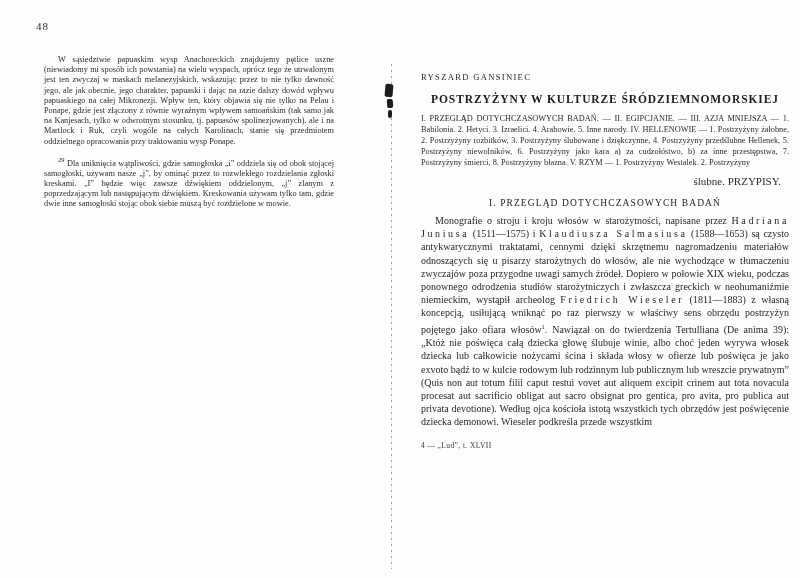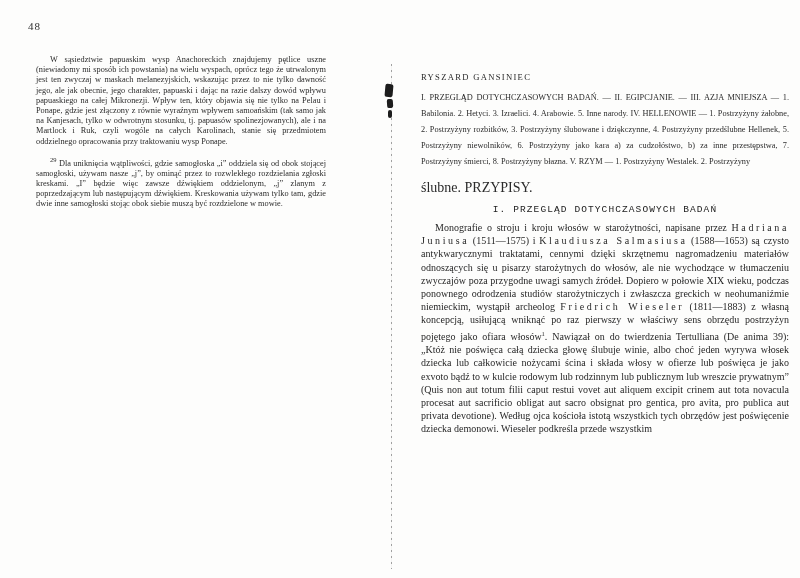--- a/index.html
+++ b/index.html
@@ -5,21 +5,21 @@
   html,body { margin:0; padding:0; }
   body {
     width:800px; height:578px; position:relative; overflow:hidden;
     background:#fdfdfc; color:#242424;
     font-family:"Liberation Serif", serif;
     -webkit-font-smoothing:antialiased;
   }
   .spread { position:absolute; inset:0; }
 
   
-  .page-left { position:absolute; left:28px; top:20px; width:306px; }
+  .page-left { position:absolute; left:36px; top:20px; width:306px; }
   .pageno { font-size:11px; letter-spacing:1px; color:#2e2e2e; }
   .left-text { margin-top:23px; }
   .pl { font-size:8.3px; line-height:10.2px; text-align:justify; margin:8px; color:#2b2b2b; }
   .indent { text-indent:14px; }
 
   
   .gutter {
     position:absolute; left:391px; top:64px; width:1px; height:505px;
     background:repeating-linear-gradient(to bottom,
       rgba(70,70,70,.5) 0 2px, rgba(70,70,70,.05) 2px 6px);
@@ -29,23 +29,23 @@
   .blob.b2 { left:387px; top:99px;  width:6px; height:9px;  transform:rotate(-4deg); }
   .blob.b3 { left:388px; top:110px; width:4px; height:8px; }
 
   
   .page-right { position:absolute; left:421px; top:72px; width:368px; }
   .author { font-size:8.6px; letter-spacing:1.3px; color:#2a2a2a; }
   .title {
     font-size:11.5px; font-weight:bold; letter-spacing:.9px;
     text-align:center; margin:11px 0 0 0; color:#1c1c1c; white-space:nowrap;
   }
-  .toc { font-size:8.3px; line-height:16px; text-align:justify; margin:8px 0 12px 0; color:#2b2b2b; }
-  .toc-last { font-size:14px; line-height:11px; text-align:left; margin:0; color:#2b2b2b; }
-  .section { font-size:9.5px; font-weight:normal; letter-spacing:1.1px; text-align:center; margin:11px 0 0 0; color:#222;font-family:Liberation Mono, monospace; }
+  .toc { font-size:8.3px; line-height:11px; text-align:justify; margin:8px 0 4px 0; color:#2b2b2b; }
+  .toc-last { font-size:11px; line-height:11px; text-align:right; margin:8px; color:#2b2b2b; }
+  .section { font-size:9.5px; font-weight:normal; letter-spacing:1.1px; text-align:center; margin:11px 0 0 0; color:#222; }
   .bodyp { font-size:10px; line-height:13.2px; text-align:justify; margin:6px 0 0 0; text-indent:14px; color:#272727; }
   .sperr { letter-spacing:2.6px; }
   .supn { vertical-align:super; font-size:6.5px; letter-spacing:0; }
   .footer { font-size:7.5px; margin-top:12px; letter-spacing:.4px; color:#333; }
 </style>
 </head>
 <body>
 
 <div class="spread">
 
@@ -57,19 +57,21 @@
     </div>
   </div>
 
   <div class="gutter"></div>
   <span class="blob b1"></span>
   <span class="blob b2"></span>
   <span class="blob b3"></span>
 
   <div class="page-right">
     <div class="author">RYSZARD GANSINIEC</div>
+    <h1 class="title">POSTRZYŻYNY W KULTURZE ŚRÓDZIEMNOMORSKIEJ</h1>
     <p class="toc">I. PRZEGLĄD DOTYCHCZASOWYCH BADAŃ. — II. EGIPCJANIE. — III. AZJA MNIEJSZA — 1. Babilonia. 2. Hetyci. 3. Izraelici. 4. Arabowie. 5. Inne narody. IV. HELLENOWIE — 1. Postrzyżyny żałobne, 2. Postrzyżyny rozbitków, 3. Postrzyżyny ślubowane i dziękczynne, 4. Postrzyżyny przedślubne Hellenek, 5. Postrzyżyny niewolników, 6. Postrzyżyny jako kara a) za cudzołóstwo, b) za inne przestępstwa, 7. Postrzyżyny śmierci, 8. Postrzyżyny błazna. V. RZYM — 1. Postrzyżyny Westalek. 2. Postrzyżyny</p>
     <div class="toc-last">ślubne. PRZYPISY.</div>
     <h2 class="section">I. PRZEGLĄD DOTYCHCZASOWYCH BADAŃ</h2>
     <p class="bodyp"><span>Monografie o stroju i kroju włosów w starożytności, napisane przez </span><span class="sperr">Hadriana Juniusa</span><span> (1511—1575) i </span><span class="sperr">Klaudiusza Salmasiusa</span><span> (1588—1653) są czysto antykwarycznymi traktatami, cennymi dzięki skrzętnemu nagromadzeniu materiałów odnoszących się u pisarzy starożytnych do włosów, ale nie wychodzące w tłumaczeniu zwyczajów poza przygodne uwagi samych źródeł. Dopiero w połowie XIX wieku, podczas ponownego odrodzenia studiów starożytniczych i zwłaszcza greckich w neohumaniźmie niemieckim, wystąpił archeolog </span><span class="sperr">Friedrich Wieseler</span><span> (1811—1883) z własną koncepcją, usiłującą wniknąć po raz pierwszy w właściwy sens obrzędu postrzyżyn pojętego jako ofiara włosów</span><span class="supn">1</span><span>. Nawiązał on do twierdzenia Tertulliana (De anima 39): „Któż nie poświęca całą dziecka głowę ślubuje winie, albo choć jeden wyrywa włosek dziecka lub całkowicie nożycami ścina i składa włosy w ofierze lub poświęca je jako exvoto bądź to w kulcie rodowym lub rodzinnym lub publicznym lub wreszcie prywatnym” (Quis non aut totum filii caput restui vovet aut aliquem excipit crinem aut tota novacula procesat aut sacrificio obligat aut sacro obsignat pro gentica, pro avita, pro publica aut privata devotione). Według ojca kościoła istotą wszystkich tych obrzędów jest poświęcenie dziecka demonowi. Wieseler podkreśla przede wszystkim</span></p>
+    <div class="footer">4 — „Lud”, t. XLVII</div>
   </div>
 
 </div>
 
 </body></html>

